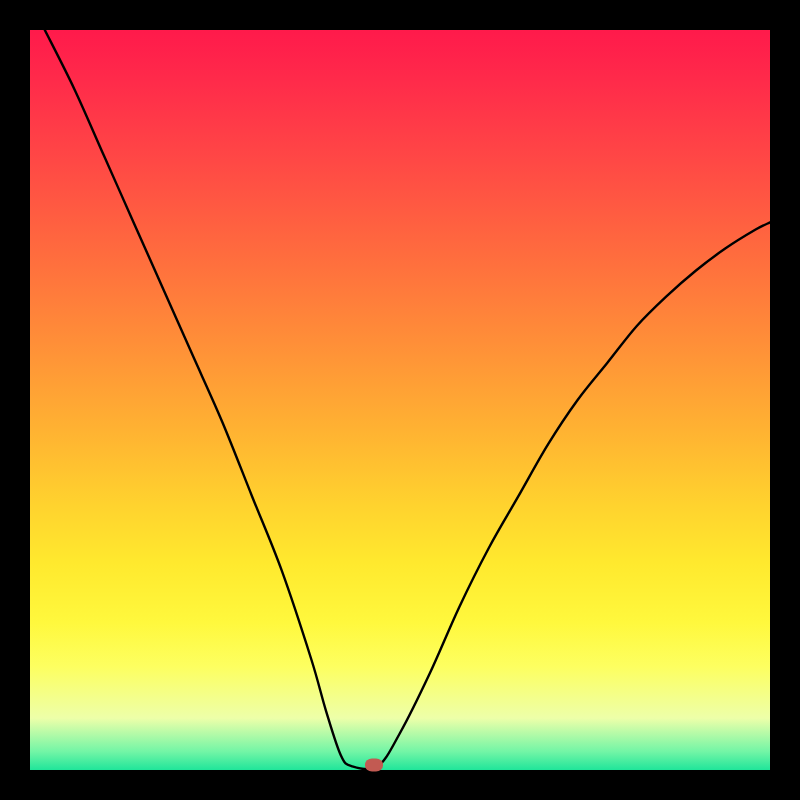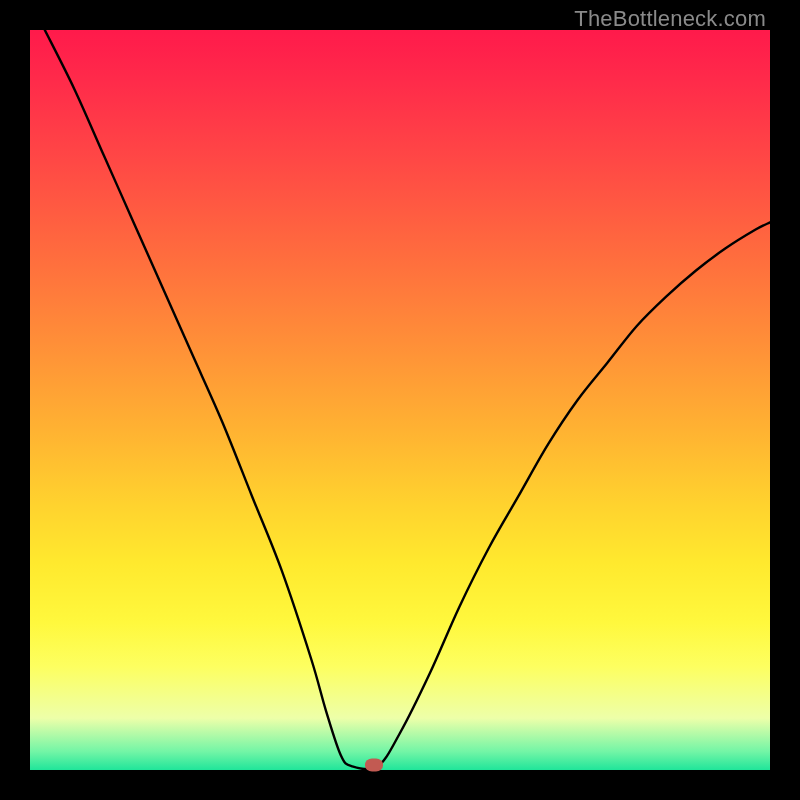--- a/index.html
+++ b/index.html
@@ -60,20 +60,19 @@
     height: 13px;
     border-radius: 7px / 6px;
     background: #c25a52;
     transform: translate(-50%, -50%);
   }
 </style>
 </head>
 <body>
 
 <div class="frame">
-  <div class="watermark">TheBottleneck.com</div>
   <div class="plot">
     <svg class="curve" viewBox="0 0 740 740" preserveAspectRatio="none">
       <path id="curve-path" fill="none" stroke="#000" stroke-width="2.4" stroke-linejoin="round" stroke-linecap="round" d="M 14.80 0.00 C 19.73 9.87, 34.53 38.23, 44.40 59.20 C 54.27 80.17, 64.13 103.60, 74.00 125.80 C 83.87 148.00, 93.73 170.20, 103.60 192.40 C 113.47 214.60, 123.33 236.80, 133.20 259.00 C 143.07 281.20, 152.93 303.40, 162.80 325.60 C 172.67 347.80, 182.53 368.77, 192.40 392.20 C 202.27 415.63, 212.13 441.53, 222.00 466.20 C 231.87 490.87, 241.73 513.07, 251.60 540.20 C 261.47 567.33, 273.80 605.57, 281.20 629.00 C 288.60 652.43, 291.07 664.77, 296.00 680.80 C 300.93 696.83, 306.48 715.95, 310.80 725.20 C 315.12 734.45, 315.73 734.45, 321.90 736.30 C 328.07 738.15, 339.78 741.85, 347.80 736.30 C 355.82 730.75, 361.37 718.42, 370.00 703.00 C 378.63 687.58, 389.73 664.77, 399.60 643.80 C 409.47 622.83, 419.33 598.17, 429.20 577.20 C 439.07 556.23, 448.93 536.50, 458.80 518.00 C 468.67 499.50, 478.53 483.47, 488.40 466.20 C 498.27 448.93, 508.13 430.43, 518.00 414.40 C 527.87 398.37, 537.73 383.57, 547.60 370.00 C 557.47 356.43, 567.33 345.33, 577.20 333.00 C 587.07 320.67, 596.93 307.10, 606.80 296.00 C 616.67 284.90, 626.53 275.65, 636.40 266.40 C 646.27 257.15, 656.13 248.52, 666.00 240.50 C 675.87 232.48, 685.73 225.08, 695.60 218.30 C 705.47 211.52, 717.80 204.12, 725.20 199.80 C 732.60 195.48, 737.53 193.63, 740.00 192.40"></path>
     </svg>
     <div class="marker" id="min-marker" style="left: 344.1px; top: 734.82px; background: rgb(194, 90, 82);"></div>
   </div>
 </div>
 
 </body></html>

